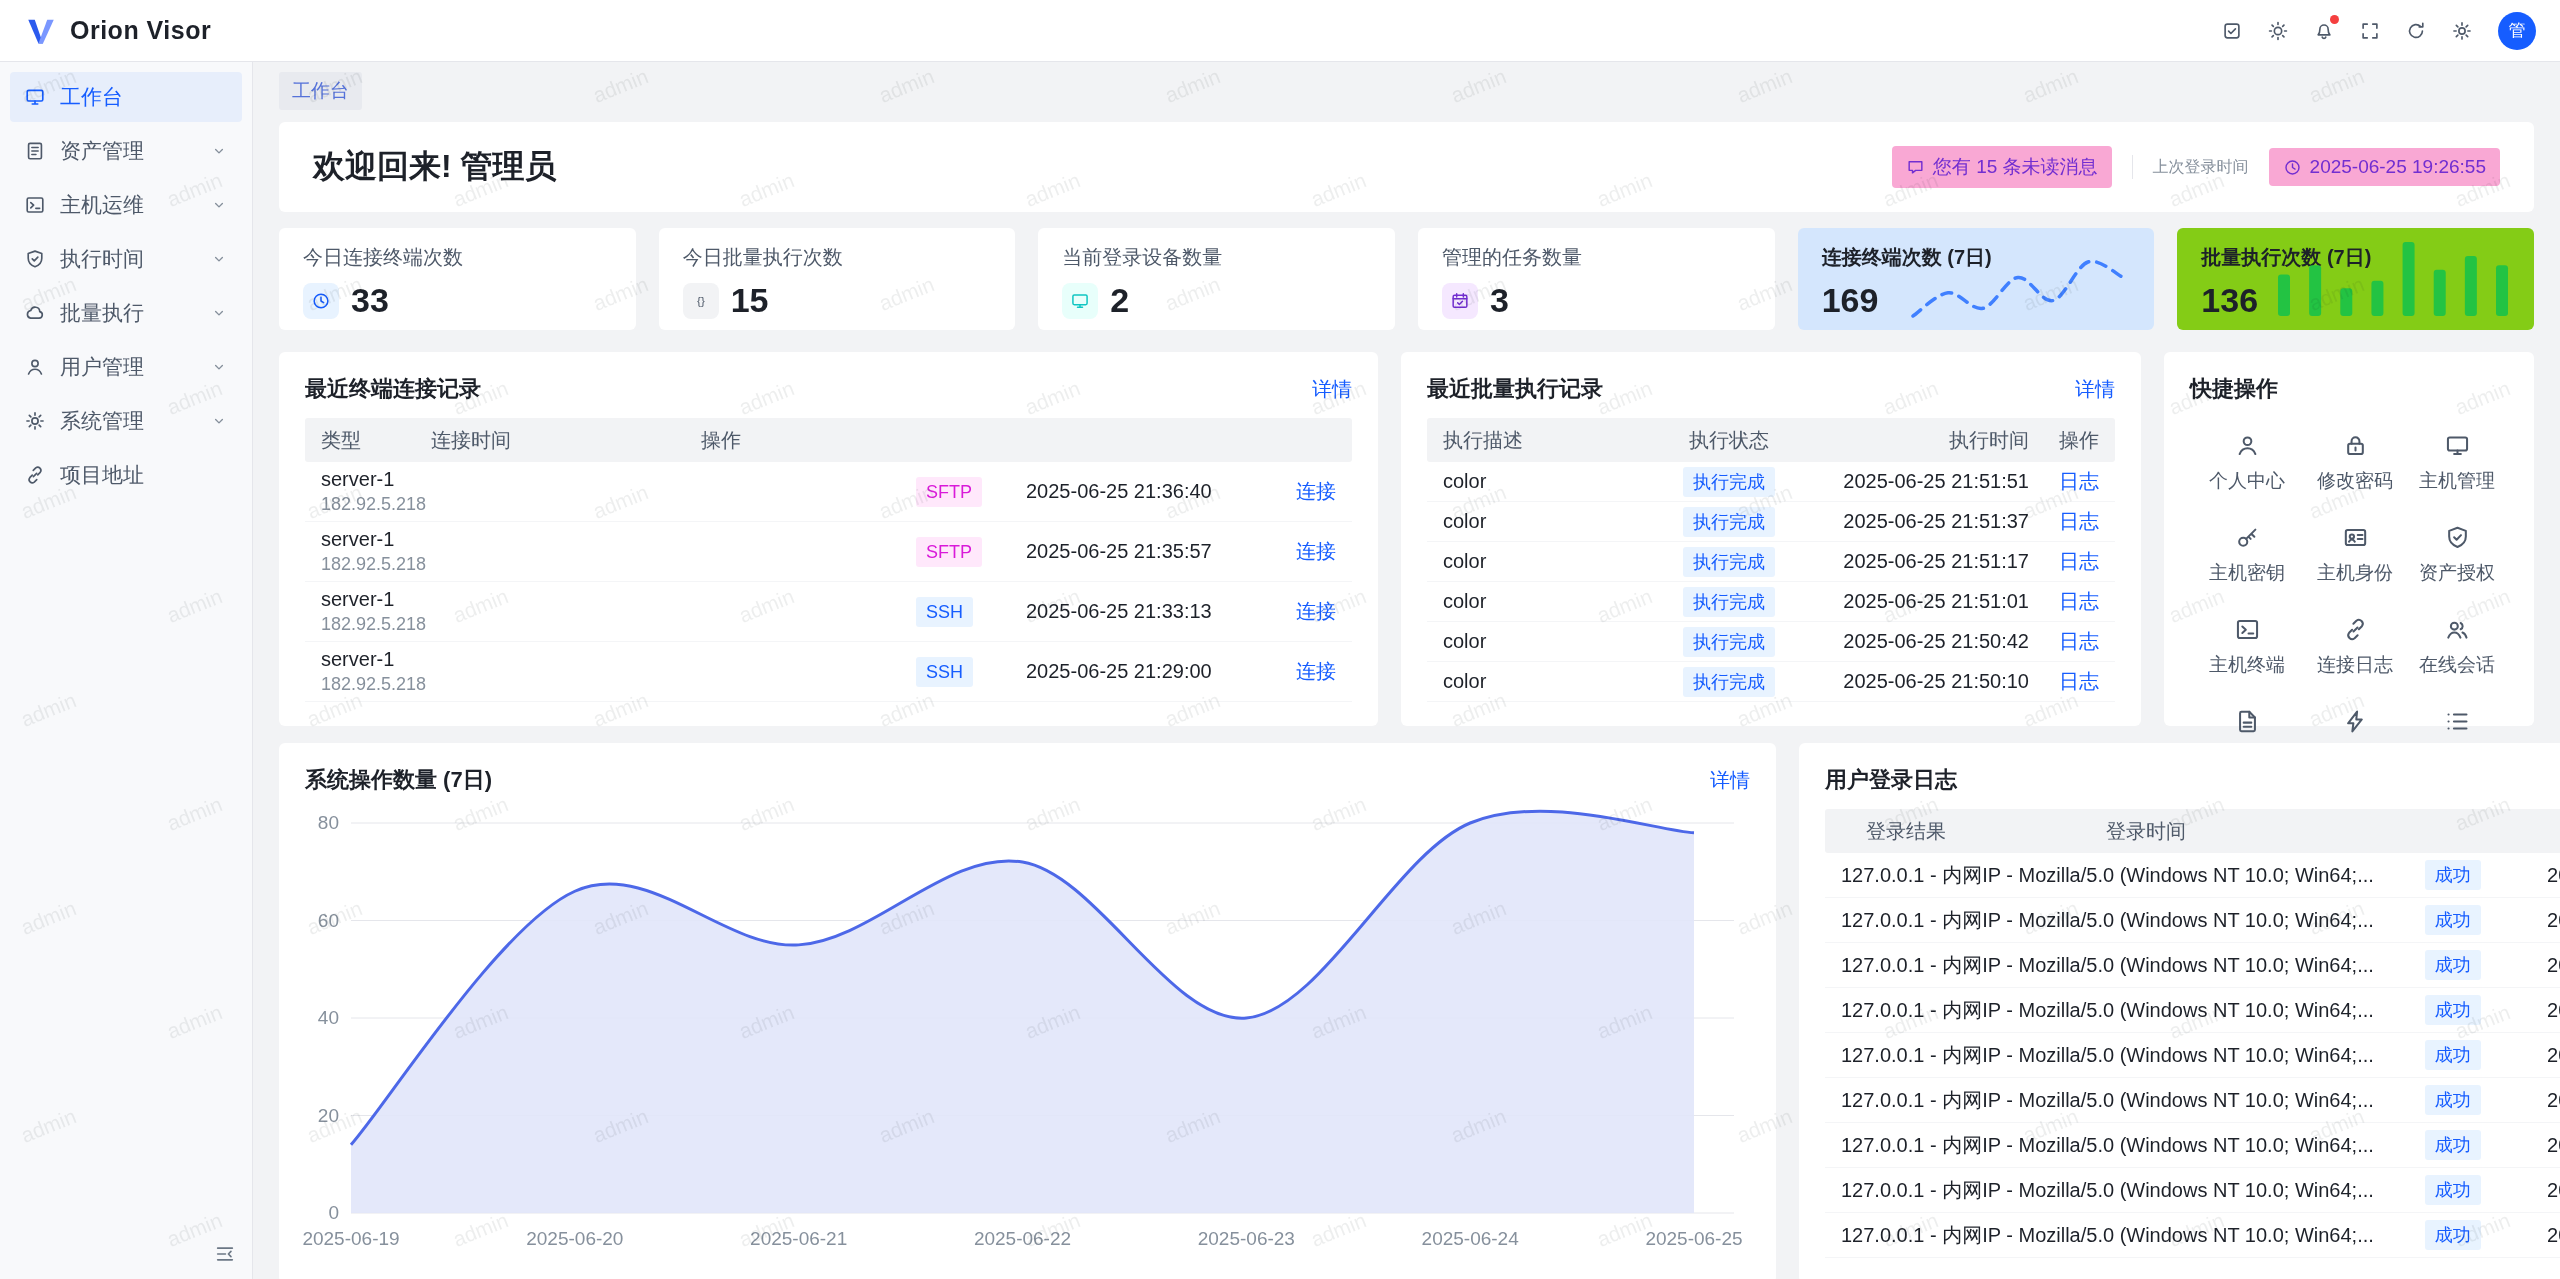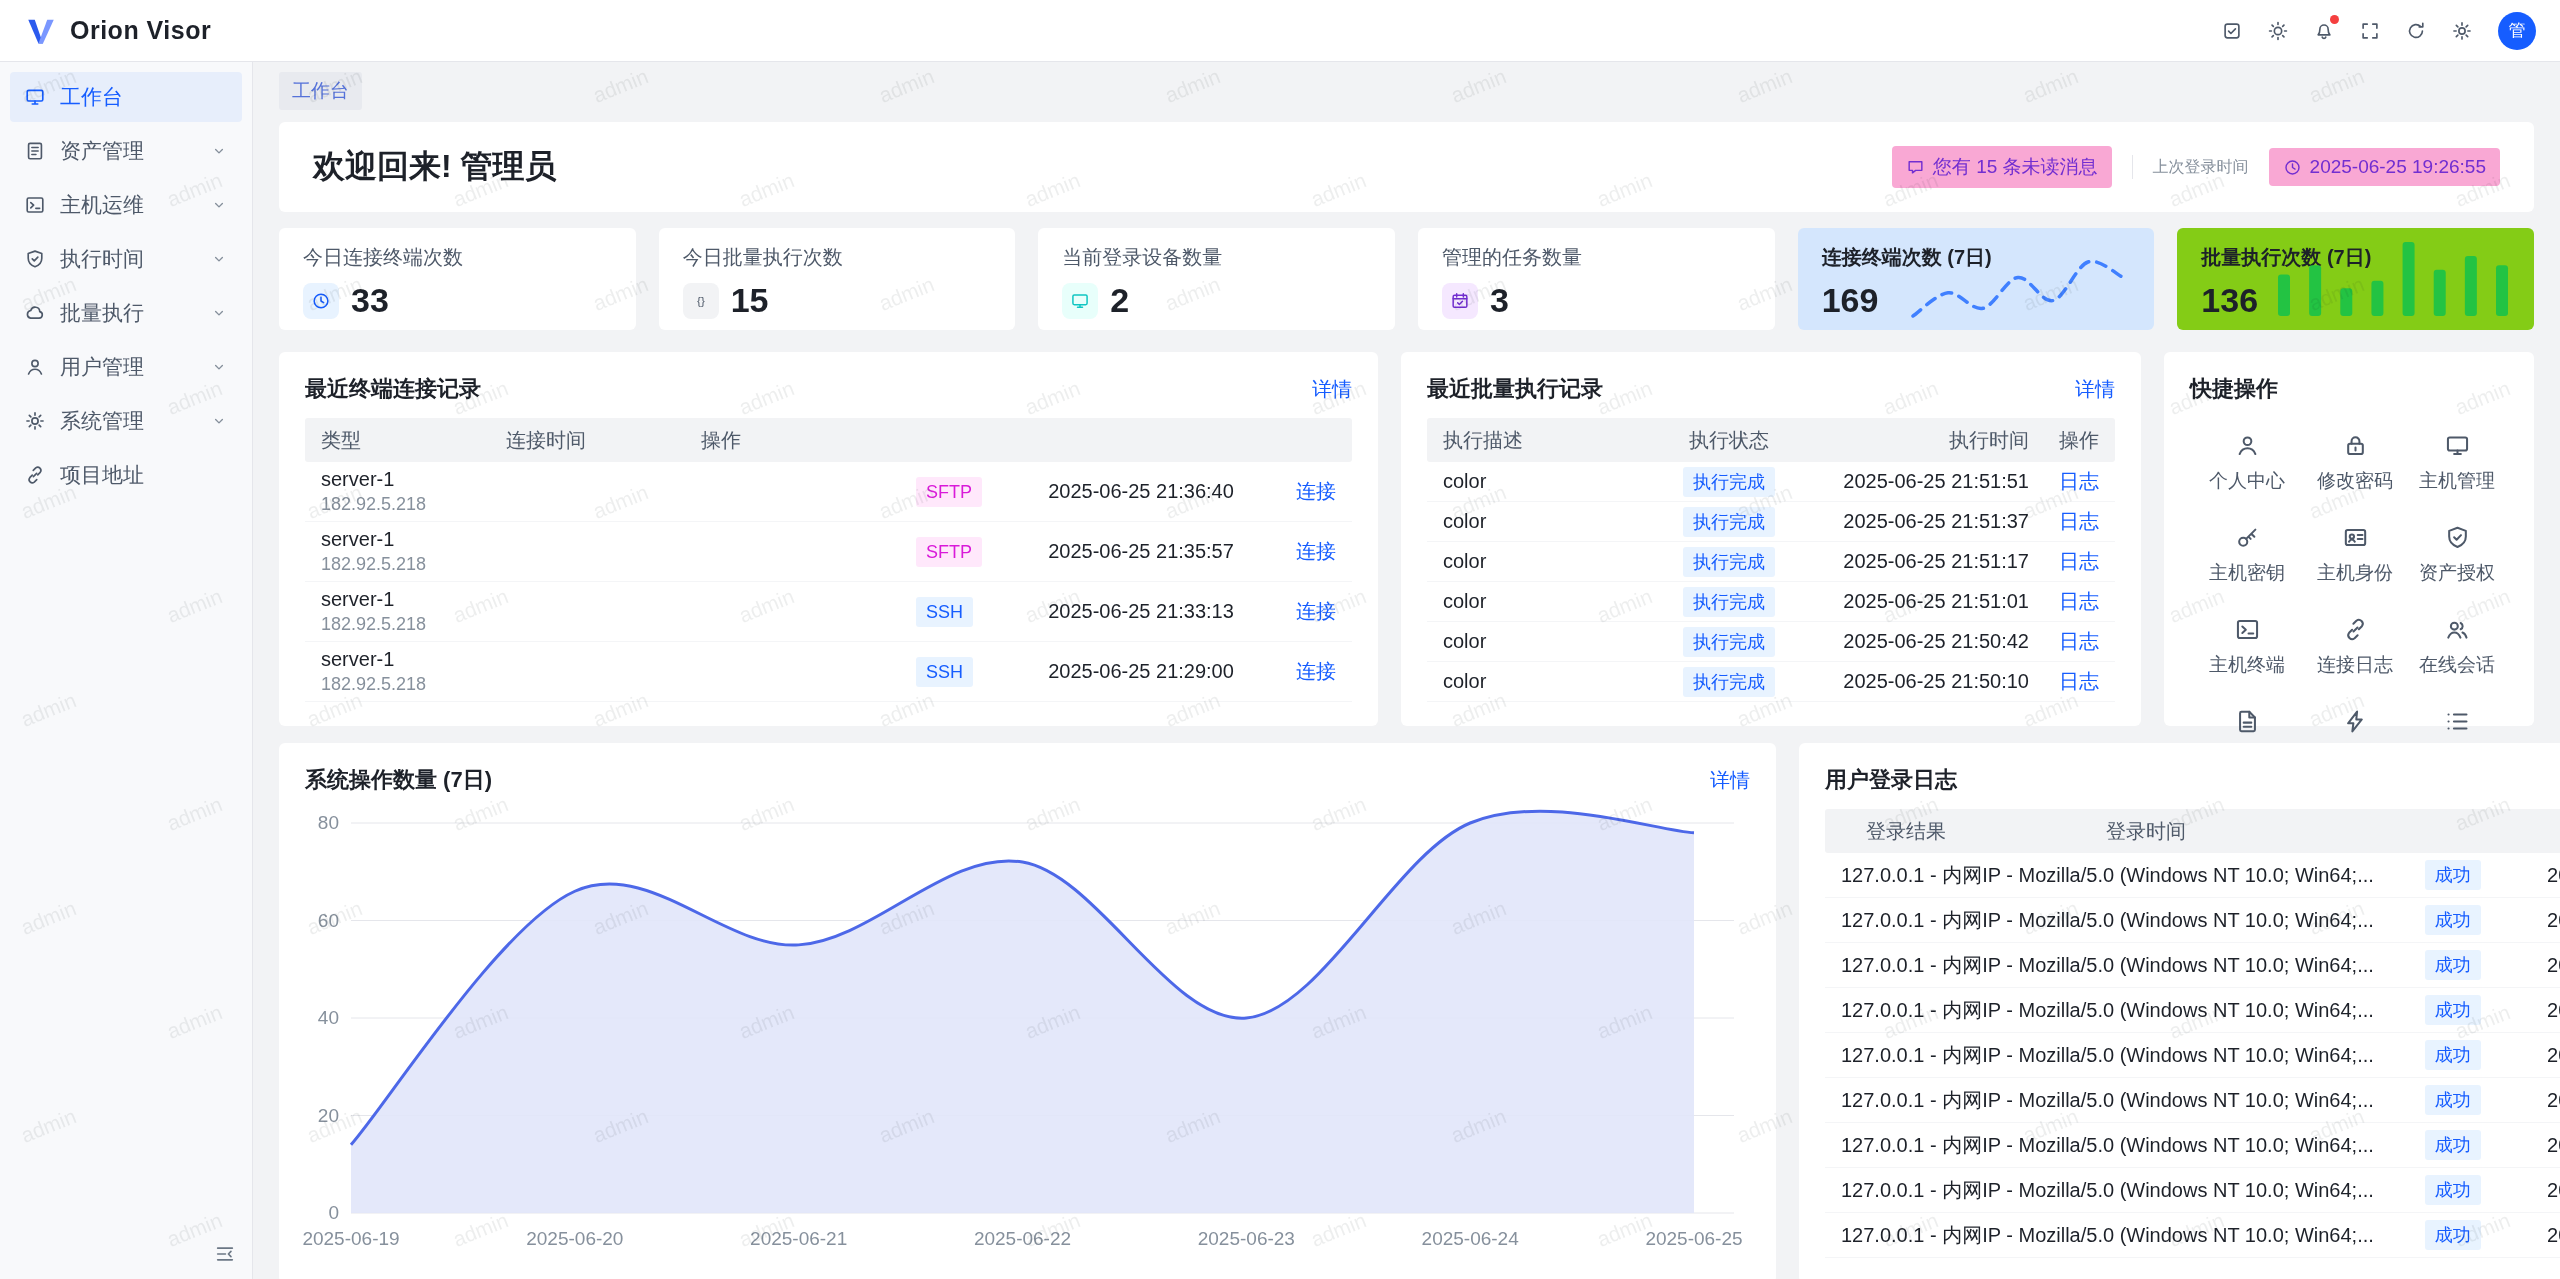--- a/index.html
+++ b/index.html
@@ -90,21 +90,21 @@
   .term .t-row { height:60px; }
   .batch .t-row { height:40px; }
   .login .t-row { height:45px; }
 
   .tag { display:inline-block; font-size:18px; line-height:1; padding:6px 10px; border-radius:3px; white-space:nowrap; }
   .tag-blue, .v-SSH { background:#e8f3ff; color:#165dff; }
   .v-SFTP { background:#ffe8fb; color:#d91ad9; }
 
   .tc-host { flex:1; min-width:0; }
   .tc-type { width:110px; }
-  .tc-time { width:230px; text-align:center; font-size:20px; color:#1d2129; }
+  .tc-time { width:230px; text-align:left; font-size:20px; color:#1d2129; }
   .tc-act  { width:80px; text-align:right; }
   .host-name { font-size:20px; color:#1d2129; }
   .host-ip { font-size:18px; color:#86909c; margin-top:3px; }
 
   .bc-desc { flex:1; min-width:0; font-size:20px; color:#1d2129; }
   .bc-status { width:160px; text-align:center; }
   .bc-time { width:220px; text-align:right; font-size:20px; color:#1d2129; }
   .bc-act { width:70px; text-align:right; }
 
   .lc-dev { flex:1; min-width:0; white-space:nowrap; overflow:hidden; text-overflow:ellipsis; font-size:20px; color:#1d2129; padding-right:14px; }

